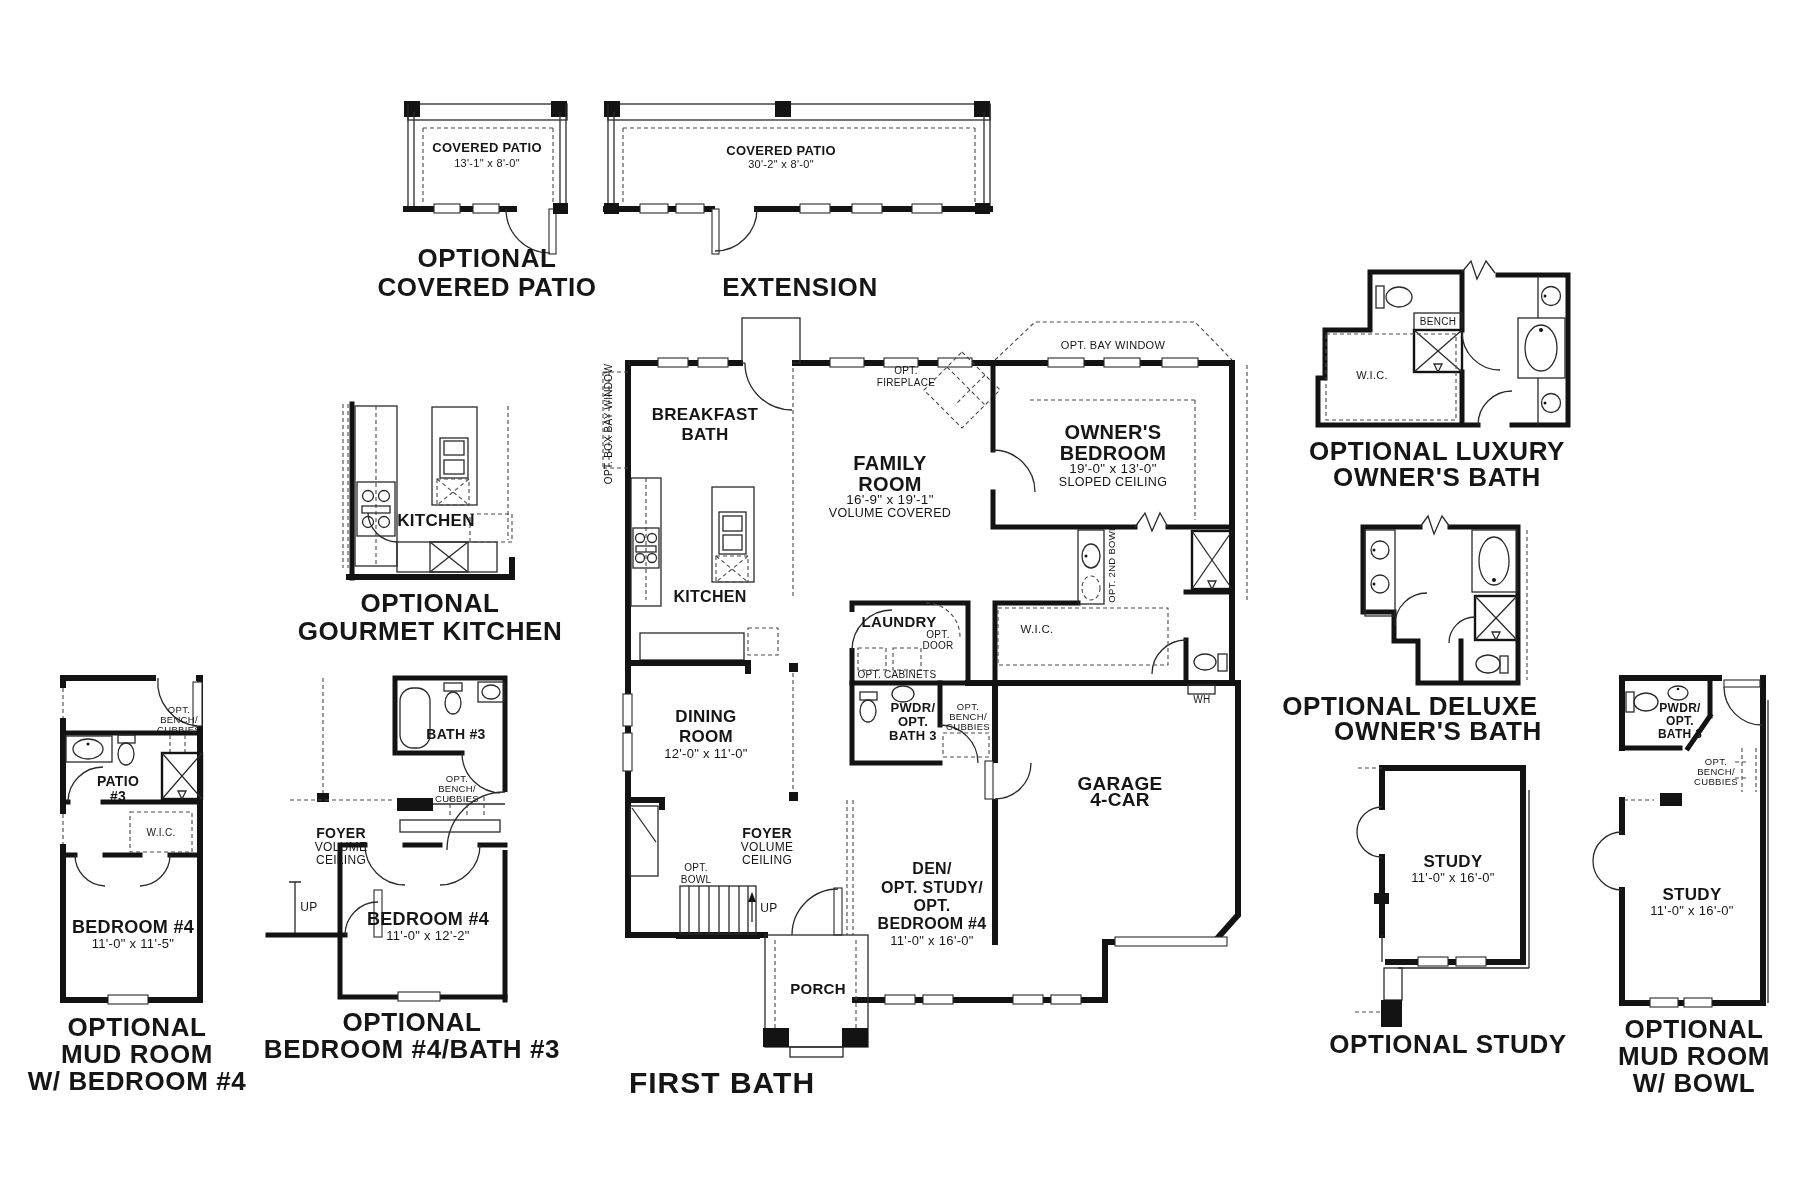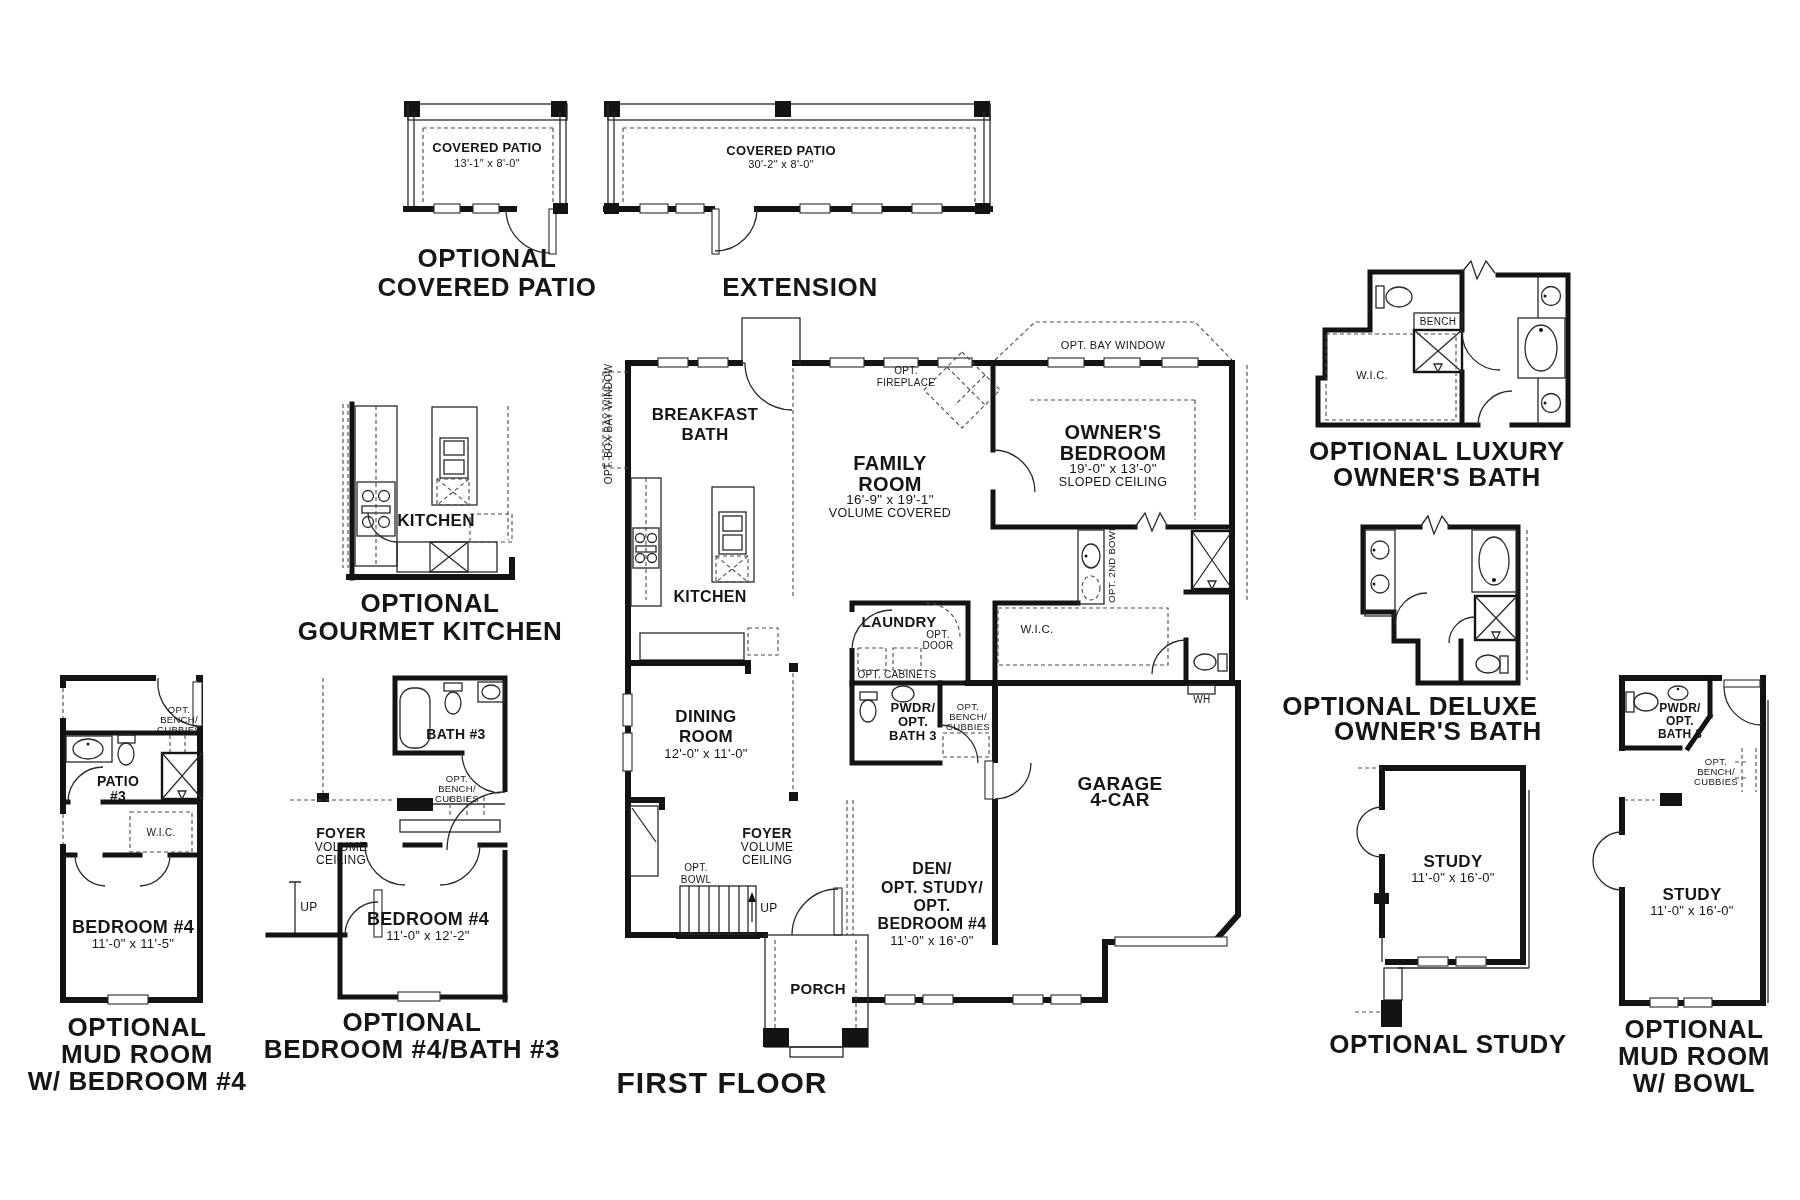--- a/index.html
+++ b/index.html
@@ -484,21 +484,21 @@
 <div class="lbl s12" style="left:767px;top:860px">CEILING</div>
 <div class="lbl s10" style="left:696px;top:868px">OPT.</div>
 <div class="lbl s10" style="left:696px;top:880px">BOWL</div>
 <div class="lbl s12" style="left:769px;top:908px">UP</div>
 <div class="lbl b s16" style="left:932px;top:869px">DEN/</div>
 <div class="lbl b s16" style="left:932px;top:888px">OPT. STUDY/</div>
 <div class="lbl b s16" style="left:932px;top:906px">OPT.</div>
 <div class="lbl b s16" style="left:932px;top:924px">BEDROOM #4</div>
 <div class="lbl s13" style="left:932px;top:940px">11'-0" x 16'-0"</div>
 <div class="lbl b s15" style="left:818px;top:988px">PORCH</div>
-<div class="lbl b s30" style="left:722px;top:1083px">FIRST FLOOR</div>
+<div class="lbl b s30" style="left:722px;top:1083px">FIRST BATH</div>
 
 <div class="lbl s10" style="left:1438px;top:322px">BENCH</div>
 <div class="lbl s11" style="left:1372px;top:375px">W.I.C.</div>
 <div class="lbl b s26" style="left:1437px;top:451px">OPTIONAL LUXURY</div>
 <div class="lbl b s26" style="left:1437px;top:477px">OWNER'S BATH</div>
 
 <div class="lbl b s26" style="left:1410px;top:706px">OPTIONAL DELUXE</div>
 <div class="lbl b s26" style="left:1438px;top:731px">OWNER'S BATH</div>
 
 <div class="lbl b s17" style="left:1453px;top:861px">STUDY</div>

